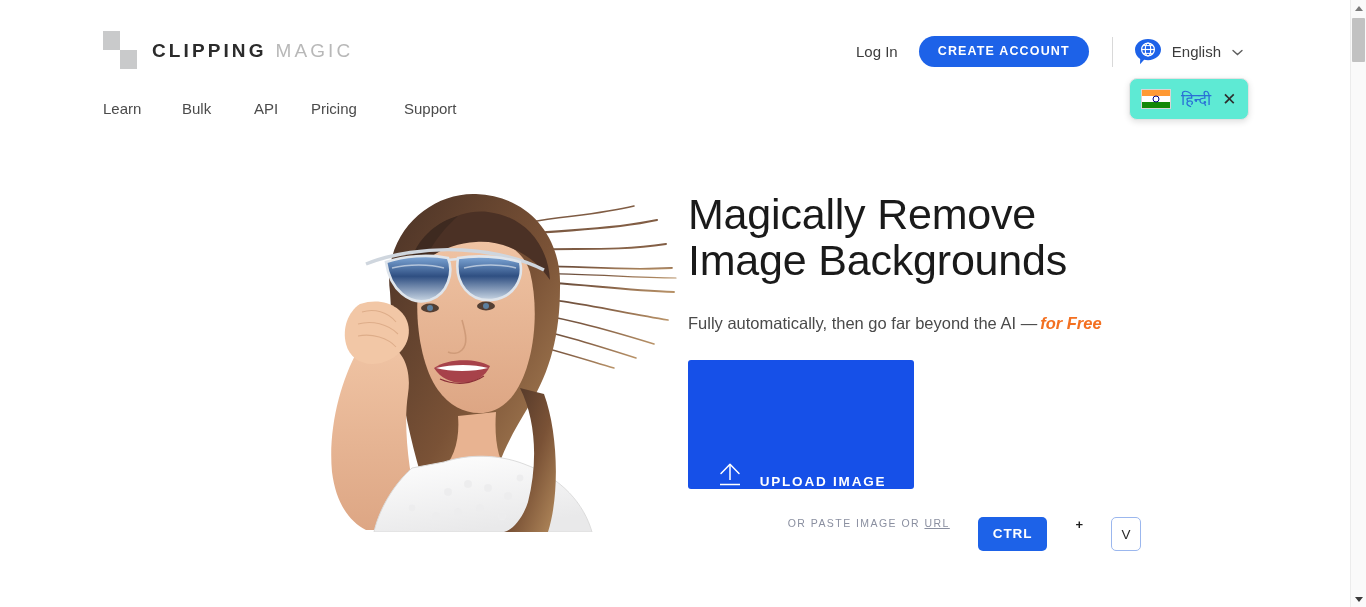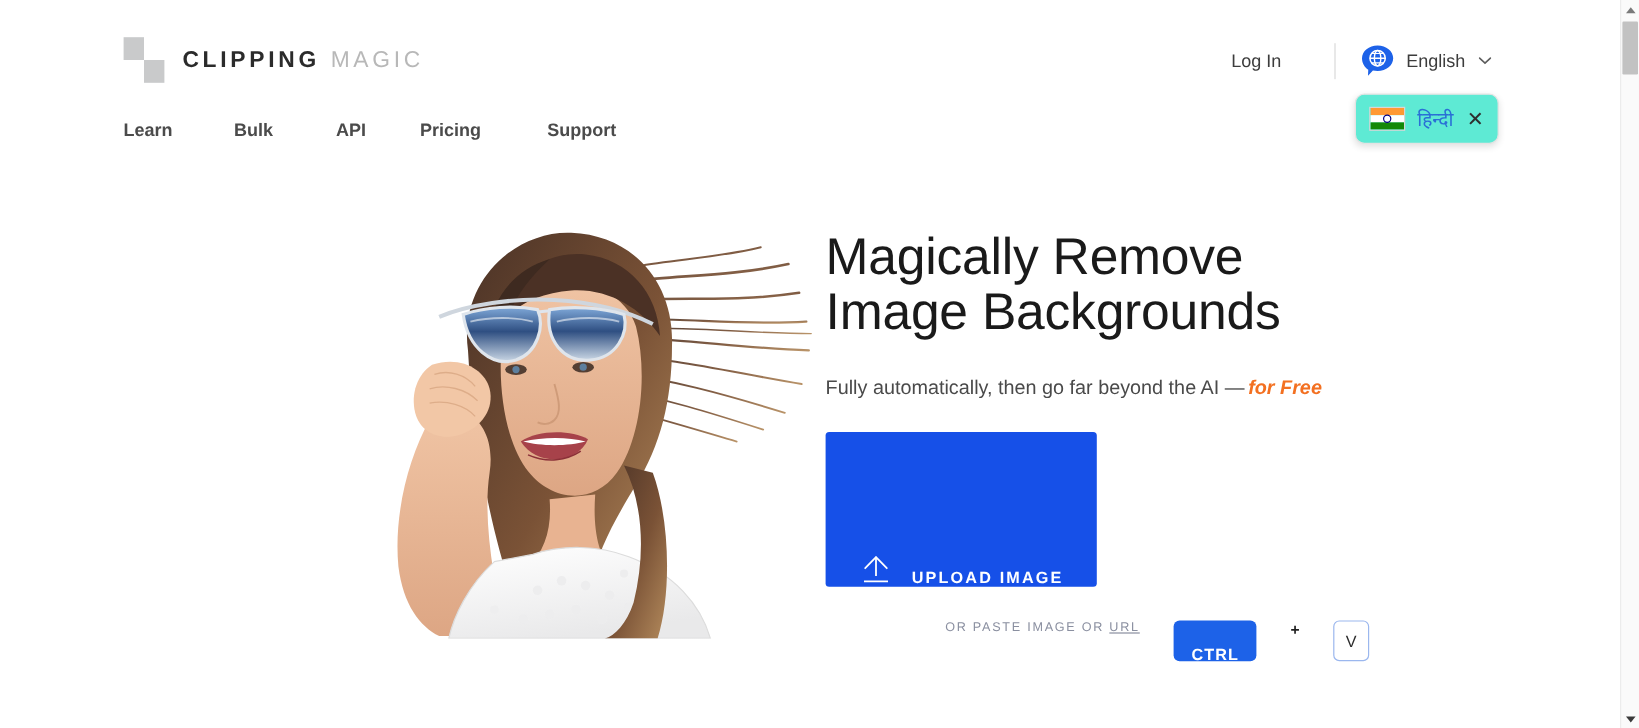--- a/index.html
+++ b/index.html
@@ -60,22 +60,21 @@
     line-height: 1;
   }
   .brand-text .b1 { color: #2b2b2b; font-weight: 700; }
   .brand-text .b2 { color: #b8b8b8; font-weight: 400; margin-left: 9px; }
 
   .navbar {
     position: absolute;
     left: 103px;
     top: 100px;
     display: flex;
-    gap: 13px;
-    font-weight: bold;
+    gap: 0;
   }
   .navbar a {
     font-size: 15px;
     color: #4b4b4b;
     text-decoration: none;
     padding: 0;
     white-space: nowrap;
   }
   .nav-learn   { width: 79px; }
   .nav-bulk    { width: 72px; }
@@ -298,21 +297,21 @@
   .paste-text .url-link {
     color: #8a8fa0;
     text-decoration: underline;
   }
   .key-ctrl {
     background: #1d62e8;
     color: #ffffff;
     border: none;
     border-radius: 5px;
     height: 34px;
-    padding: 12px 15px;
+    padding: 0 15px;
     font-family: "Liberation Sans", sans-serif;
     font-size: 13.5px;
     font-weight: 700;
     letter-spacing: 0.9px;
     line-height: 34px;
     cursor: pointer;
   }
   .key-plus {
     font-size: 13px;
     color: #1f1f1f;
@@ -392,20 +391,21 @@
     <nav class="navbar">
       <a class="nav-learn" href="#">Learn</a>
       <a class="nav-bulk" href="#">Bulk</a>
       <a class="nav-api" href="#">API</a>
       <a class="nav-pricing" href="#">Pricing</a>
       <a class="nav-support" href="#">Support</a>
     </nav>
 
     <div class="header-right">
       <a class="login-link" href="#">Log In</a>
+      <button class="create-account">CREATE ACCOUNT</button>
       <span class="vdivider"></span>
       <div class="lang-select">
         <span class="globe-bubble">
           <svg width="30" height="30" viewBox="0 0 30 30">
             <path d="M15 2 C22.2 2 28 6.7 28 12.6 C28 18.5 22.2 23.2 15 23.2 C13.6 23.2 12.3 23.05 11.1 22.78 L7.0 27.2 L7.2 22.05 C4.0 20.1 2 16.6 2 12.6 C2 6.7 7.8 2 15 2 Z" fill="#1d62e8"></path>
             <circle cx="15" cy="12.5" r="6.4" fill="none" stroke="#ffffff" stroke-width="1.25"></circle>
             <ellipse cx="15" cy="12.5" rx="2.7" ry="6.4" fill="none" stroke="#ffffff" stroke-width="1.15"></ellipse>
             <line x1="8.6" y1="12.5" x2="21.4" y2="12.5" stroke="#ffffff" stroke-width="1.15"></line>
             <line x1="9.9" y1="8.6" x2="20.1" y2="8.6" stroke="#ffffff" stroke-width="1"></line>
             <line x1="9.9" y1="16.4" x2="20.1" y2="16.4" stroke="#ffffff" stroke-width="1"></line>

